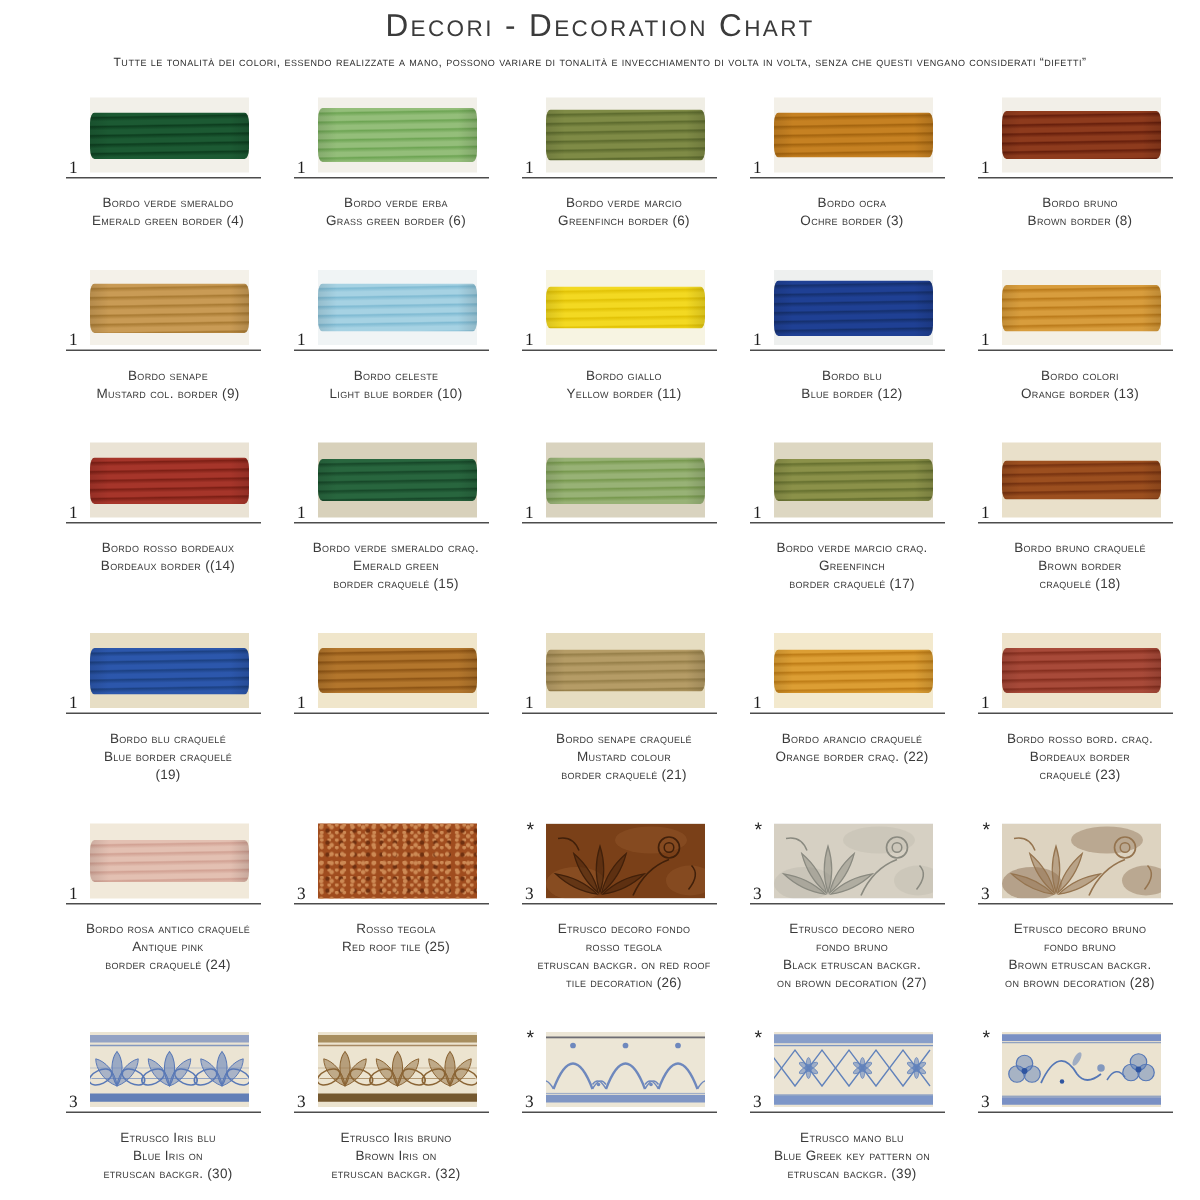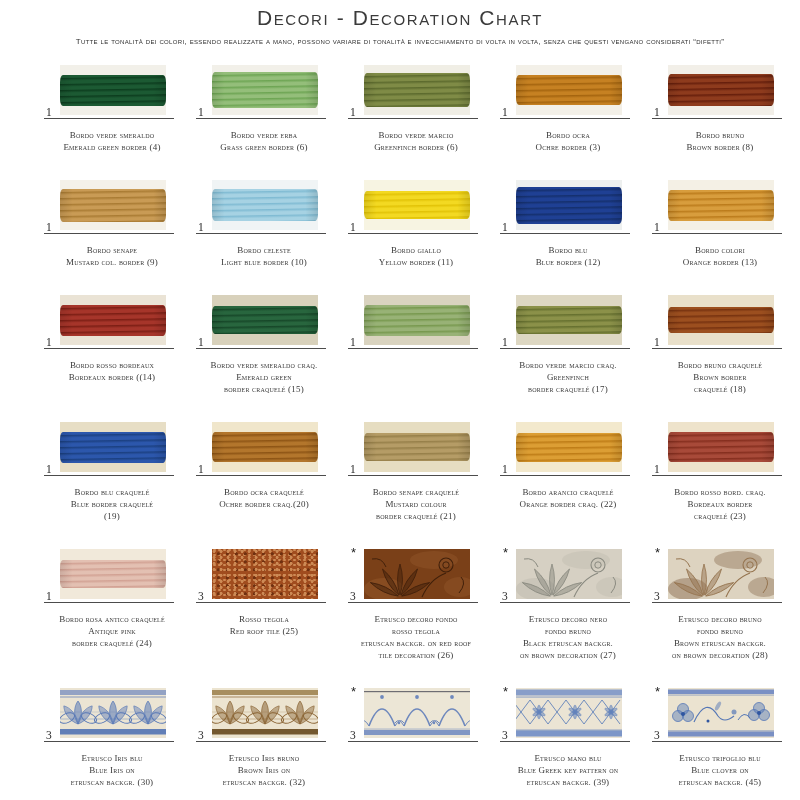--- a/index.html
+++ b/index.html
@@ -8,21 +8,21 @@
   .title{font-variant:small-caps;font-size:21px;letter-spacing:1.6px;color:#3b3b3b;font-weight:500;text-align:center;}
   .subtitle{font-variant:small-caps;font-size:8px;letter-spacing:0.35px;color:#2e2e2e;margin-top:7px;}
   .grid{width:762px;margin:17px auto 0 36px;display:grid;grid-template-columns:repeat(5,152px);row-gap:25px;}
   .cell{position:relative;width:152px;}
   .swatch-block{position:relative;height:62px;}
   .swatch{position:absolute;left:24px;top:2px;width:106px;height:50px;overflow:hidden;background:#eee;}
   .band{position:absolute;left:0;right:0;border-radius:3px/7px;}
   .baseline{position:absolute;left:8px;right:14px;top:55px;border-top:1.2px solid #4c4c4c;}
   .num{position:absolute;left:10px;top:43px;font-family:"Liberation Serif",serif;font-size:11.5px;color:#1e1e1e;}
   .asterisk{position:absolute;left:11px;top:-2px;font-size:13px;color:#1e1e1e;display:none;}
-  .caption{margin-top:4px;text-align:center;font-variant:small-caps;font-size:9px;line-height:12px;letter-spacing:0.2px;color:#3a3a3a;font-family:Liberation Serif, serif;}
+  .caption{margin-top:4px;text-align:center;font-variant:small-caps;font-size:9px;line-height:12px;letter-spacing:0.2px;color:#3a3a3a;}
   .cap-line{white-space:nowrap;}
   svg{display:block;}
 </style>
 </head>
 <body>
 
 <div class="header">
   <div class="title">Decori - Decoration Chart</div>
   <div class="subtitle">Tutte le tonalità dei colori, essendo realizzate a mano, possono variare di tonalità e invecchiamento di volta in volta, senza che questi vengano considerati “difetti”</div>
 </div>
@@ -254,24 +254,20 @@
   </div>
     <div class="cell">
     <div class="swatch-block">
 
       <div class="swatch" style="background: rgb(240, 230, 203);">
           <div class="band" style="height: 30px; top: 10px; background-image: linear-gradient(90deg, rgba(0, 0, 0, 0.1), rgba(255, 255, 255, 0) 12%, rgba(255, 255, 255, 0) 88%, rgba(0, 0, 0, 0.12)), repeating-linear-gradient(179deg, rgb(179, 118, 44) 0px, rgb(179, 118, 44) 2.5px, rgb(142, 85, 21) 3.5px, rgb(179, 118, 44) 6px);"></div>
         </div>
       <span class="num">1</span>
       <div class="baseline"></div>
     </div>
-    <div class="caption">
-        <div class="cap-line">Bordo ocra craquelé</div>
-        <div class="cap-line">Ochre border craq.(20)</div>
-      </div>
   </div>
     <div class="cell">
     <div class="swatch-block">
 
       <div class="swatch" style="background: rgb(230, 221, 193);">
           <div class="band" style="height: 28px; top: 11px; background-image: linear-gradient(90deg, rgba(0, 0, 0, 0.1), rgba(255, 255, 255, 0) 12%, rgba(255, 255, 255, 0) 88%, rgba(0, 0, 0, 0.12)), repeating-linear-gradient(179deg, rgb(181, 156, 102) 0px, rgb(181, 156, 102) 2.5px, rgb(151, 128, 74) 3.5px, rgb(181, 156, 102) 6px);"></div>
         </div>
       <span class="num">1</span>
       <div class="baseline"></div>
     </div>
@@ -593,19 +589,14 @@
             <path d="M26 34 Q38 8 50 28 Q56 36 66 28" fill="none" stroke="#5577b6" stroke-width="1.2"></path>
             <ellipse cx="50" cy="18" rx="2" ry="5" transform="rotate(30 50 18)" fill="#5577b6" fill-opacity="0.5"></ellipse>
             <circle cx="66" cy="24" r="2.5" fill="#5577b6" fill-opacity="0.7"></circle>
             <path d="M70 32 q6 -10 12 -2" fill="none" stroke="#5577b6" stroke-width="1"></path>
             <circle cx="40" cy="33" r="1.5" fill="#2f55a0"></circle>
           </svg>
         </div>
       <span class="num">3</span>
       <div class="baseline"></div>
     </div>
-    <div class="caption">
-        <div class="cap-line">Etrusco trifoglio blu</div>
-        <div class="cap-line">Blue clover on</div>
-        <div class="cap-line">etruscan backgr. (45)</div>
-      </div>
   </div>
   </div>
 
 </body></html>

